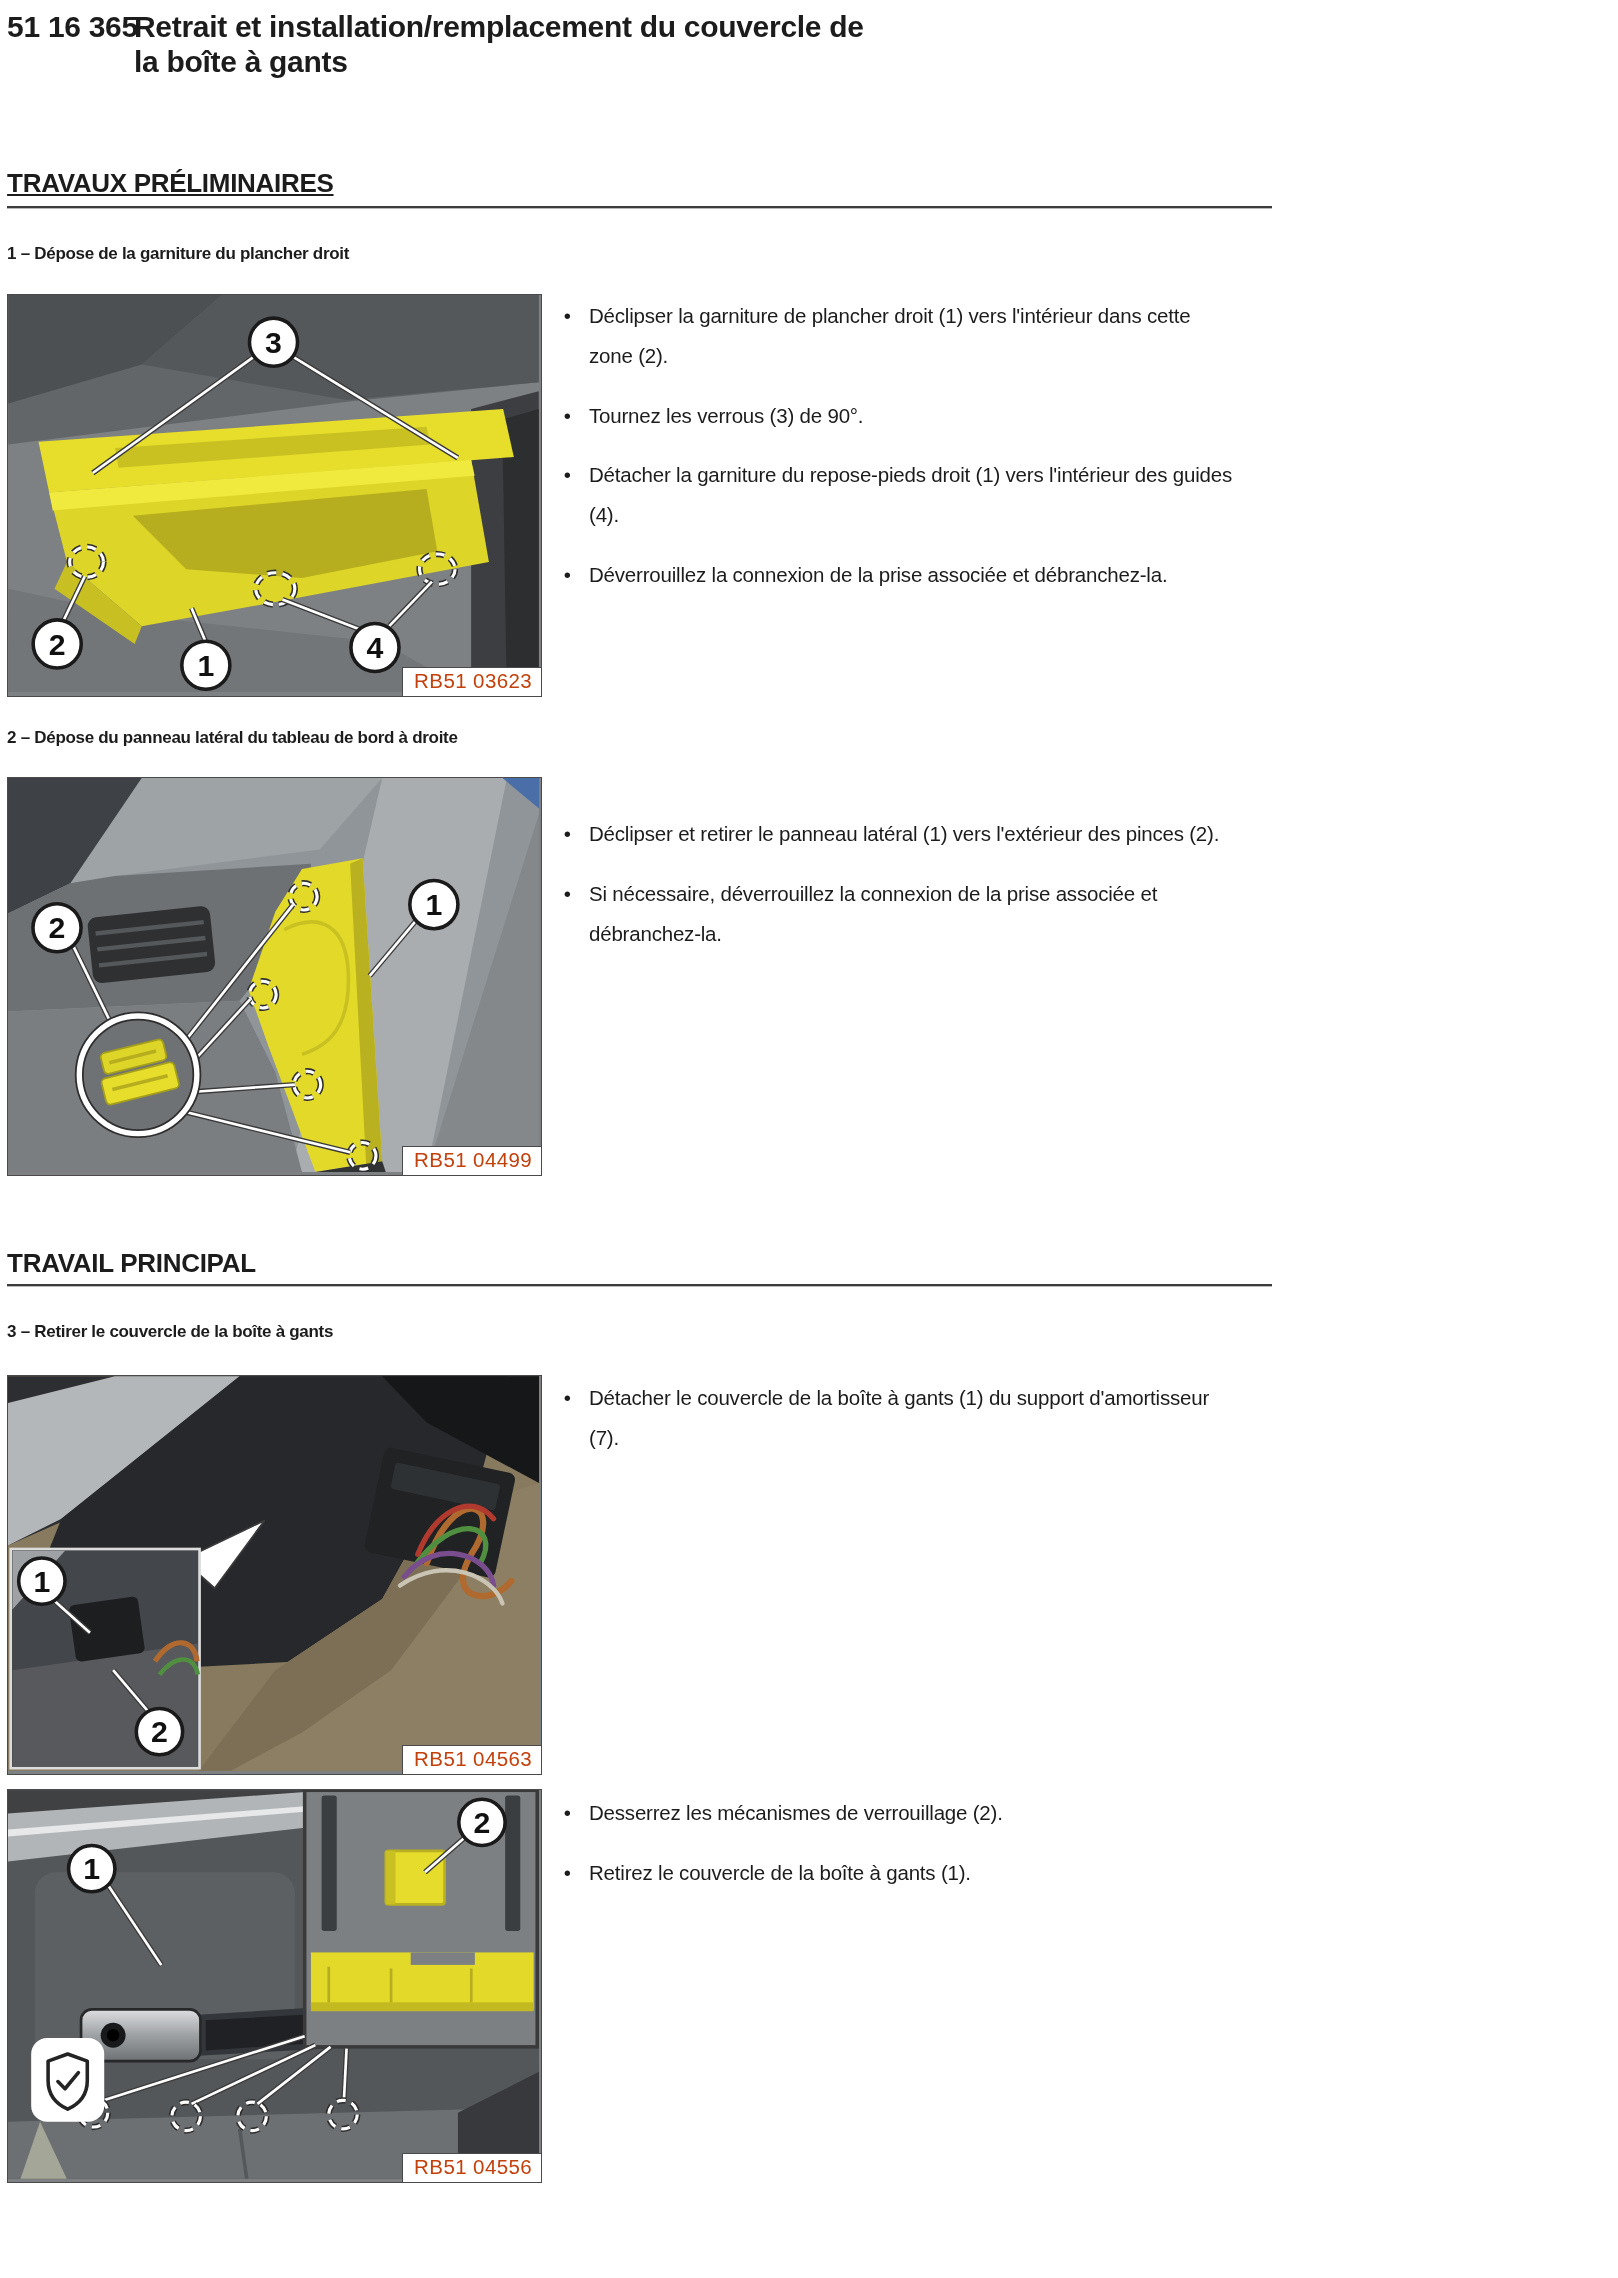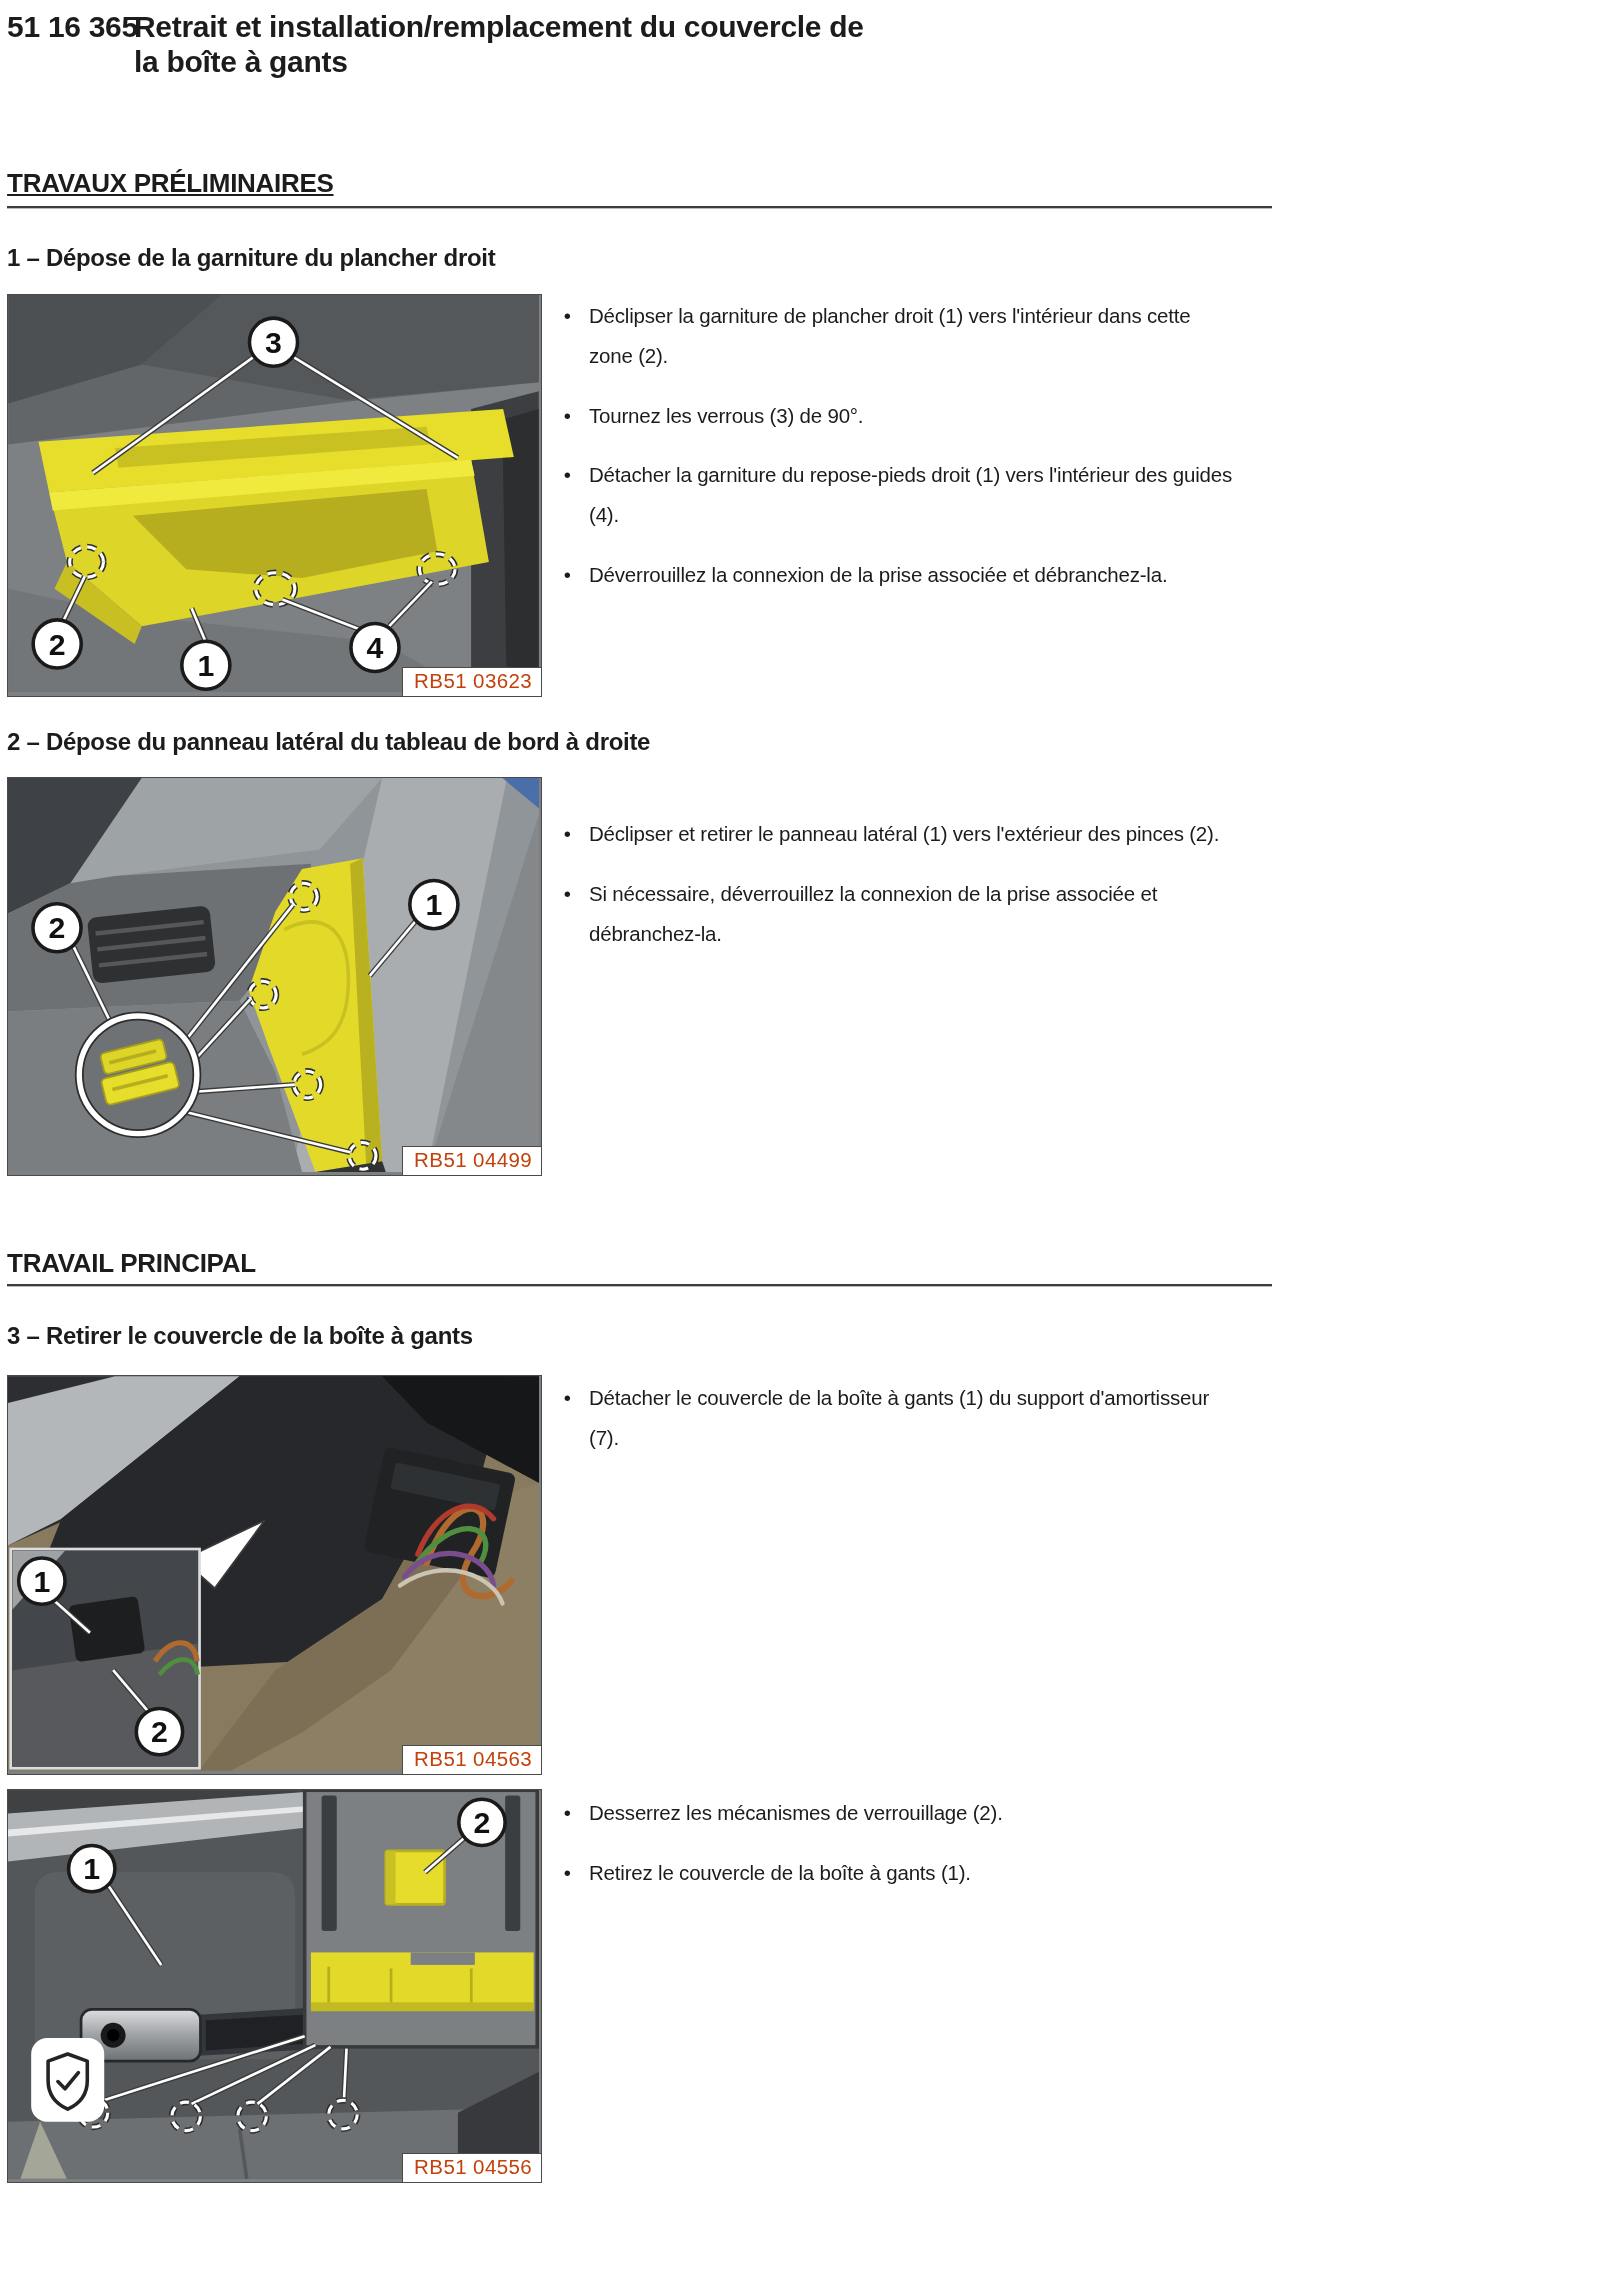--- a/index.html
+++ b/index.html
@@ -3,21 +3,21 @@
 <meta charset="utf-8">
 <style>
   html,body{margin:0;padding:0;background:#ffffff;}
   .page{position:relative;width:1618px;height:2279px;background:#fff;
         font-family:"Liberation Sans",sans-serif;color:#1c1c1c;overflow:hidden;}
   .abs{position:absolute;}
   
   .doc-title{font-size:30px;font-weight:700;line-height:35px;letter-spacing:-0.3px;}
   .section-heading{font-size:26px;font-weight:700;letter-spacing:-0.3px;}
   .rule{height:2.7px;background:linear-gradient(#3c3c3c 0 66%,#b9b9b9 66% 100%);width:1265px;}
-  .step-heading{font-size:24px;font-weight:700;letter-spacing:-0.3px;}
+  .step-heading{font-size:17px;font-weight:700;letter-spacing:-0.3px;}
   ul.bullets{list-style:none;margin:0;padding:0;width:677px;font-size:20.5px;line-height:40px;letter-spacing:-0.2px;}
   ul.bullets li{position:relative;padding-left:28px;margin-bottom:19.6px;}
   ul.bullets li::before{content:"•";position:absolute;left:2.7px;top:0;font-size:20.5px;}
   
   .figure{position:absolute;left:7.1px;width:533px;border:1.8px solid #4a4a4a;background:#7e8184;}
   .fig-label{position:absolute;right:0;bottom:0;background:#fff;border:1.8px solid #4a4a4a;
              border-right:none;border-bottom:none;padding:0.9px 9px 2.7px 10.7px;
              font-size:20.5px;color:#c2410c;letter-spacing:0.4px;}
   svg{display:block;}
   .co-circle{fill:#fff;stroke:#1a1a1a;stroke-width:4px;}

